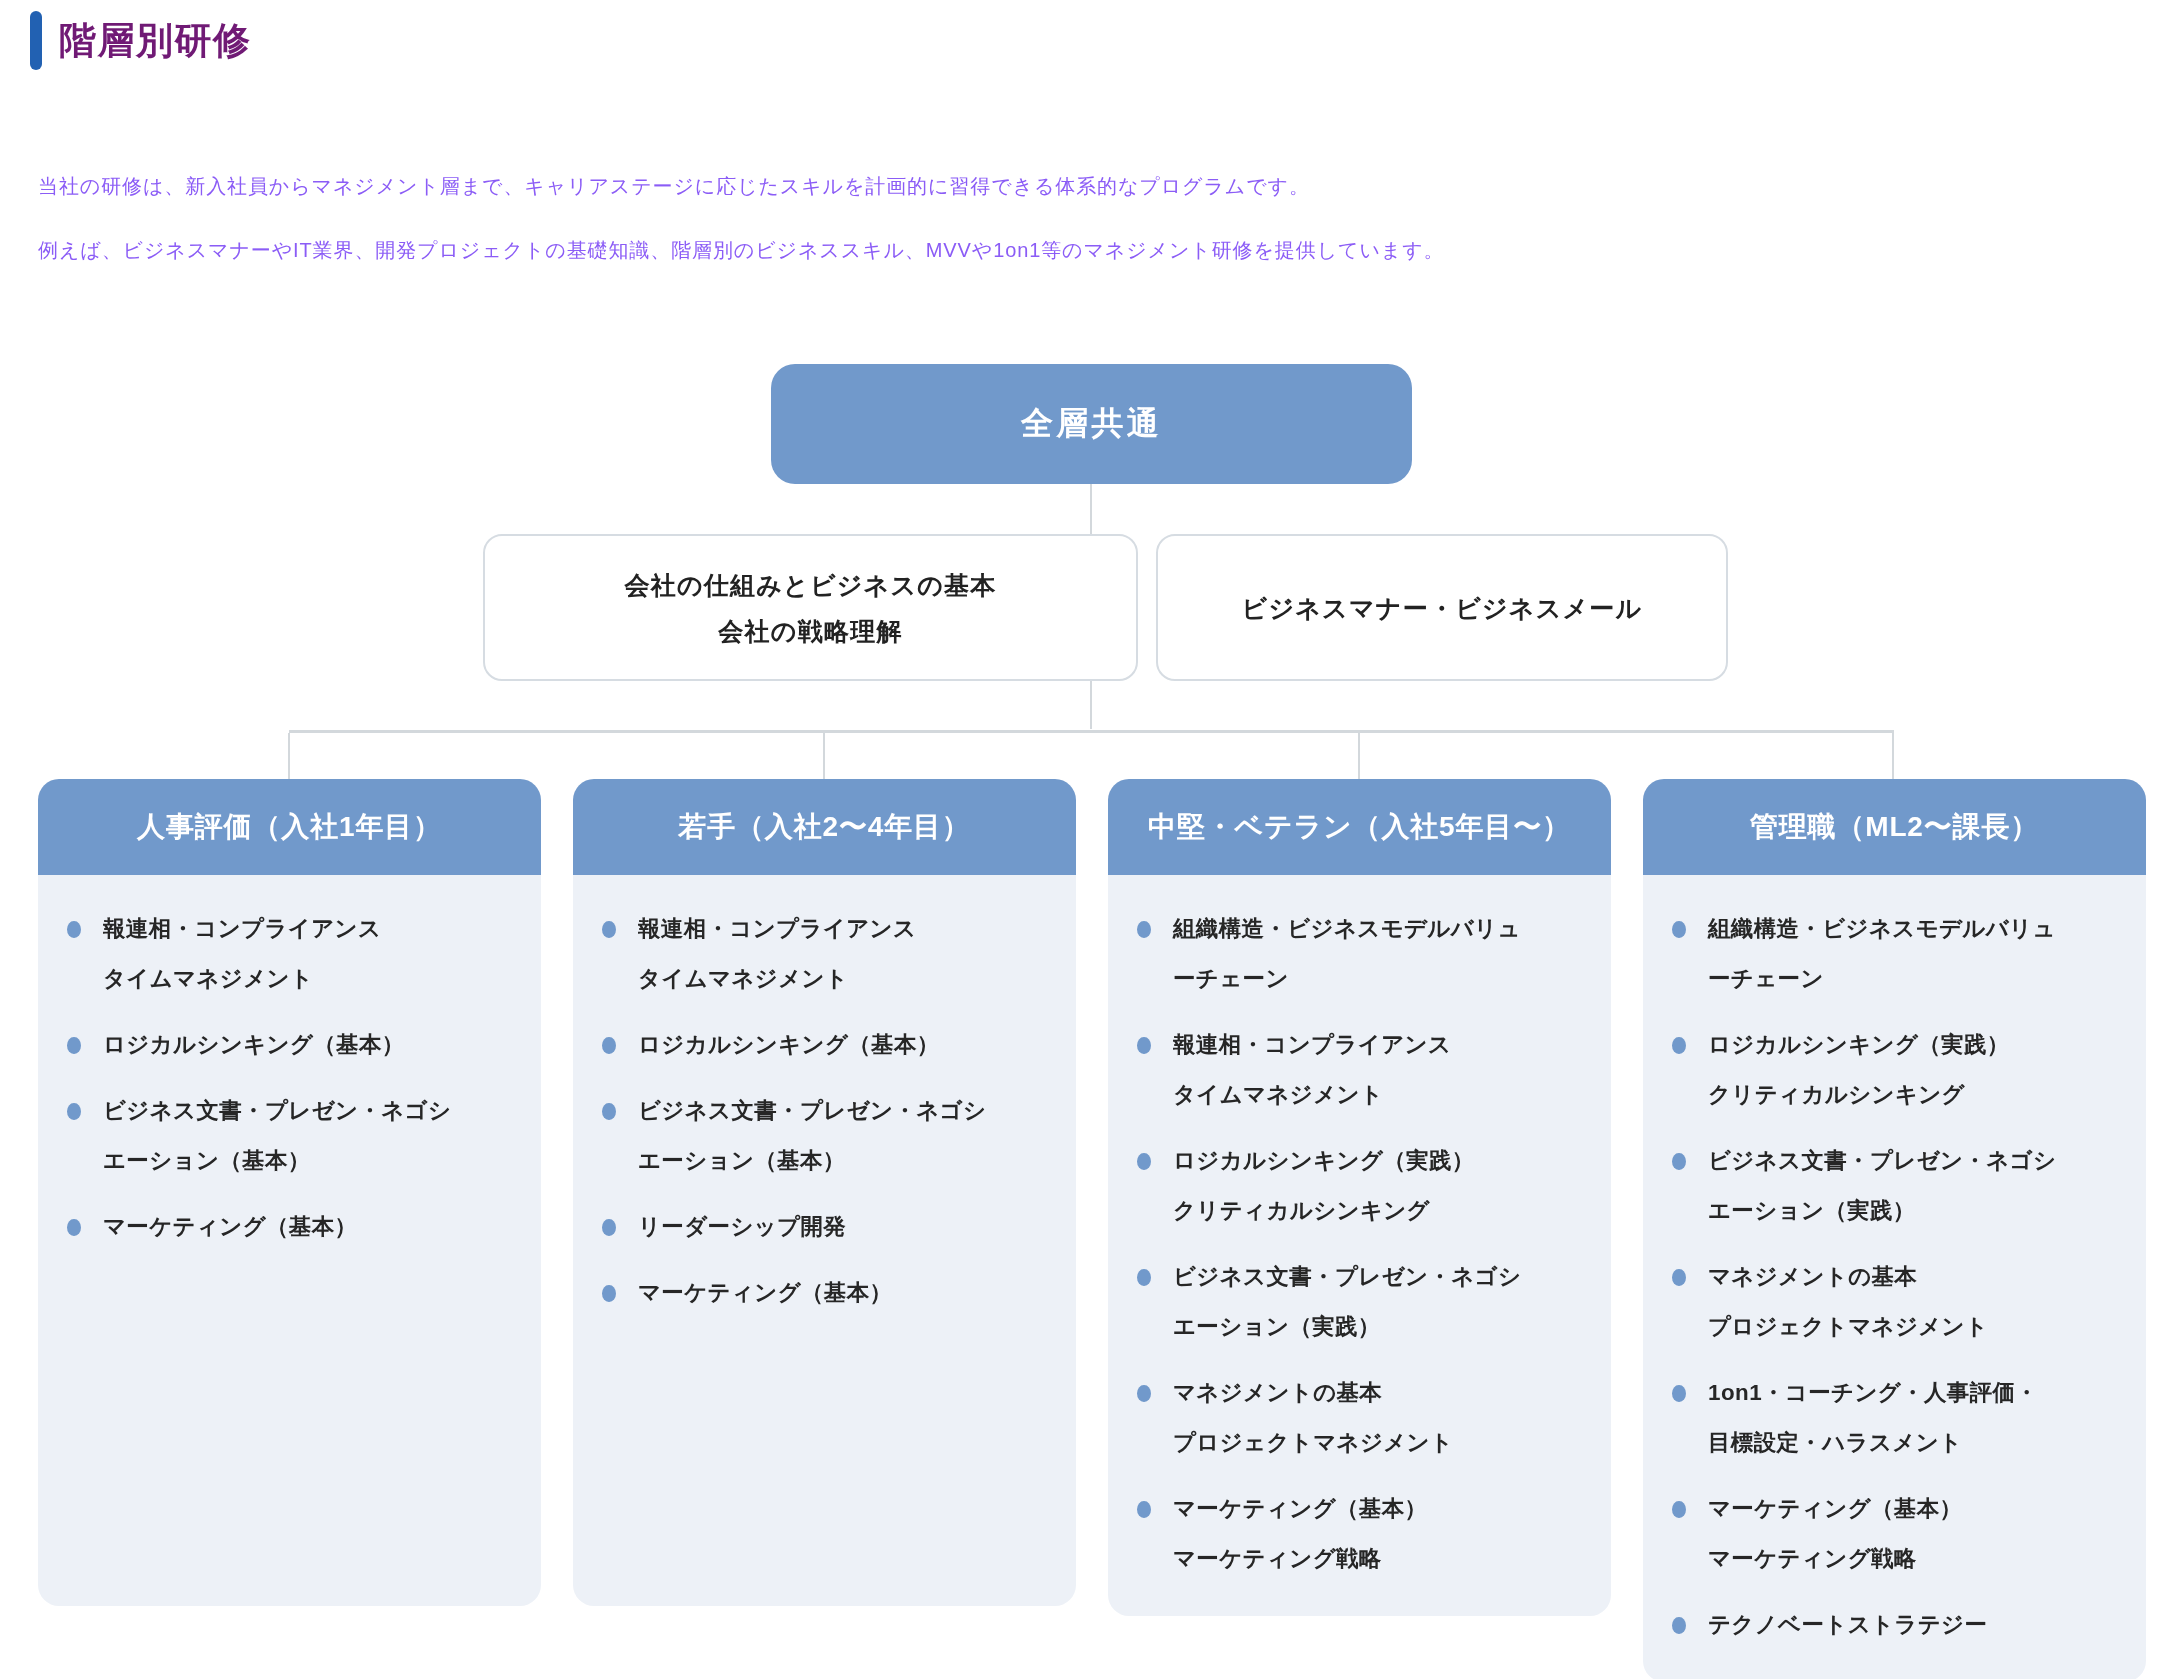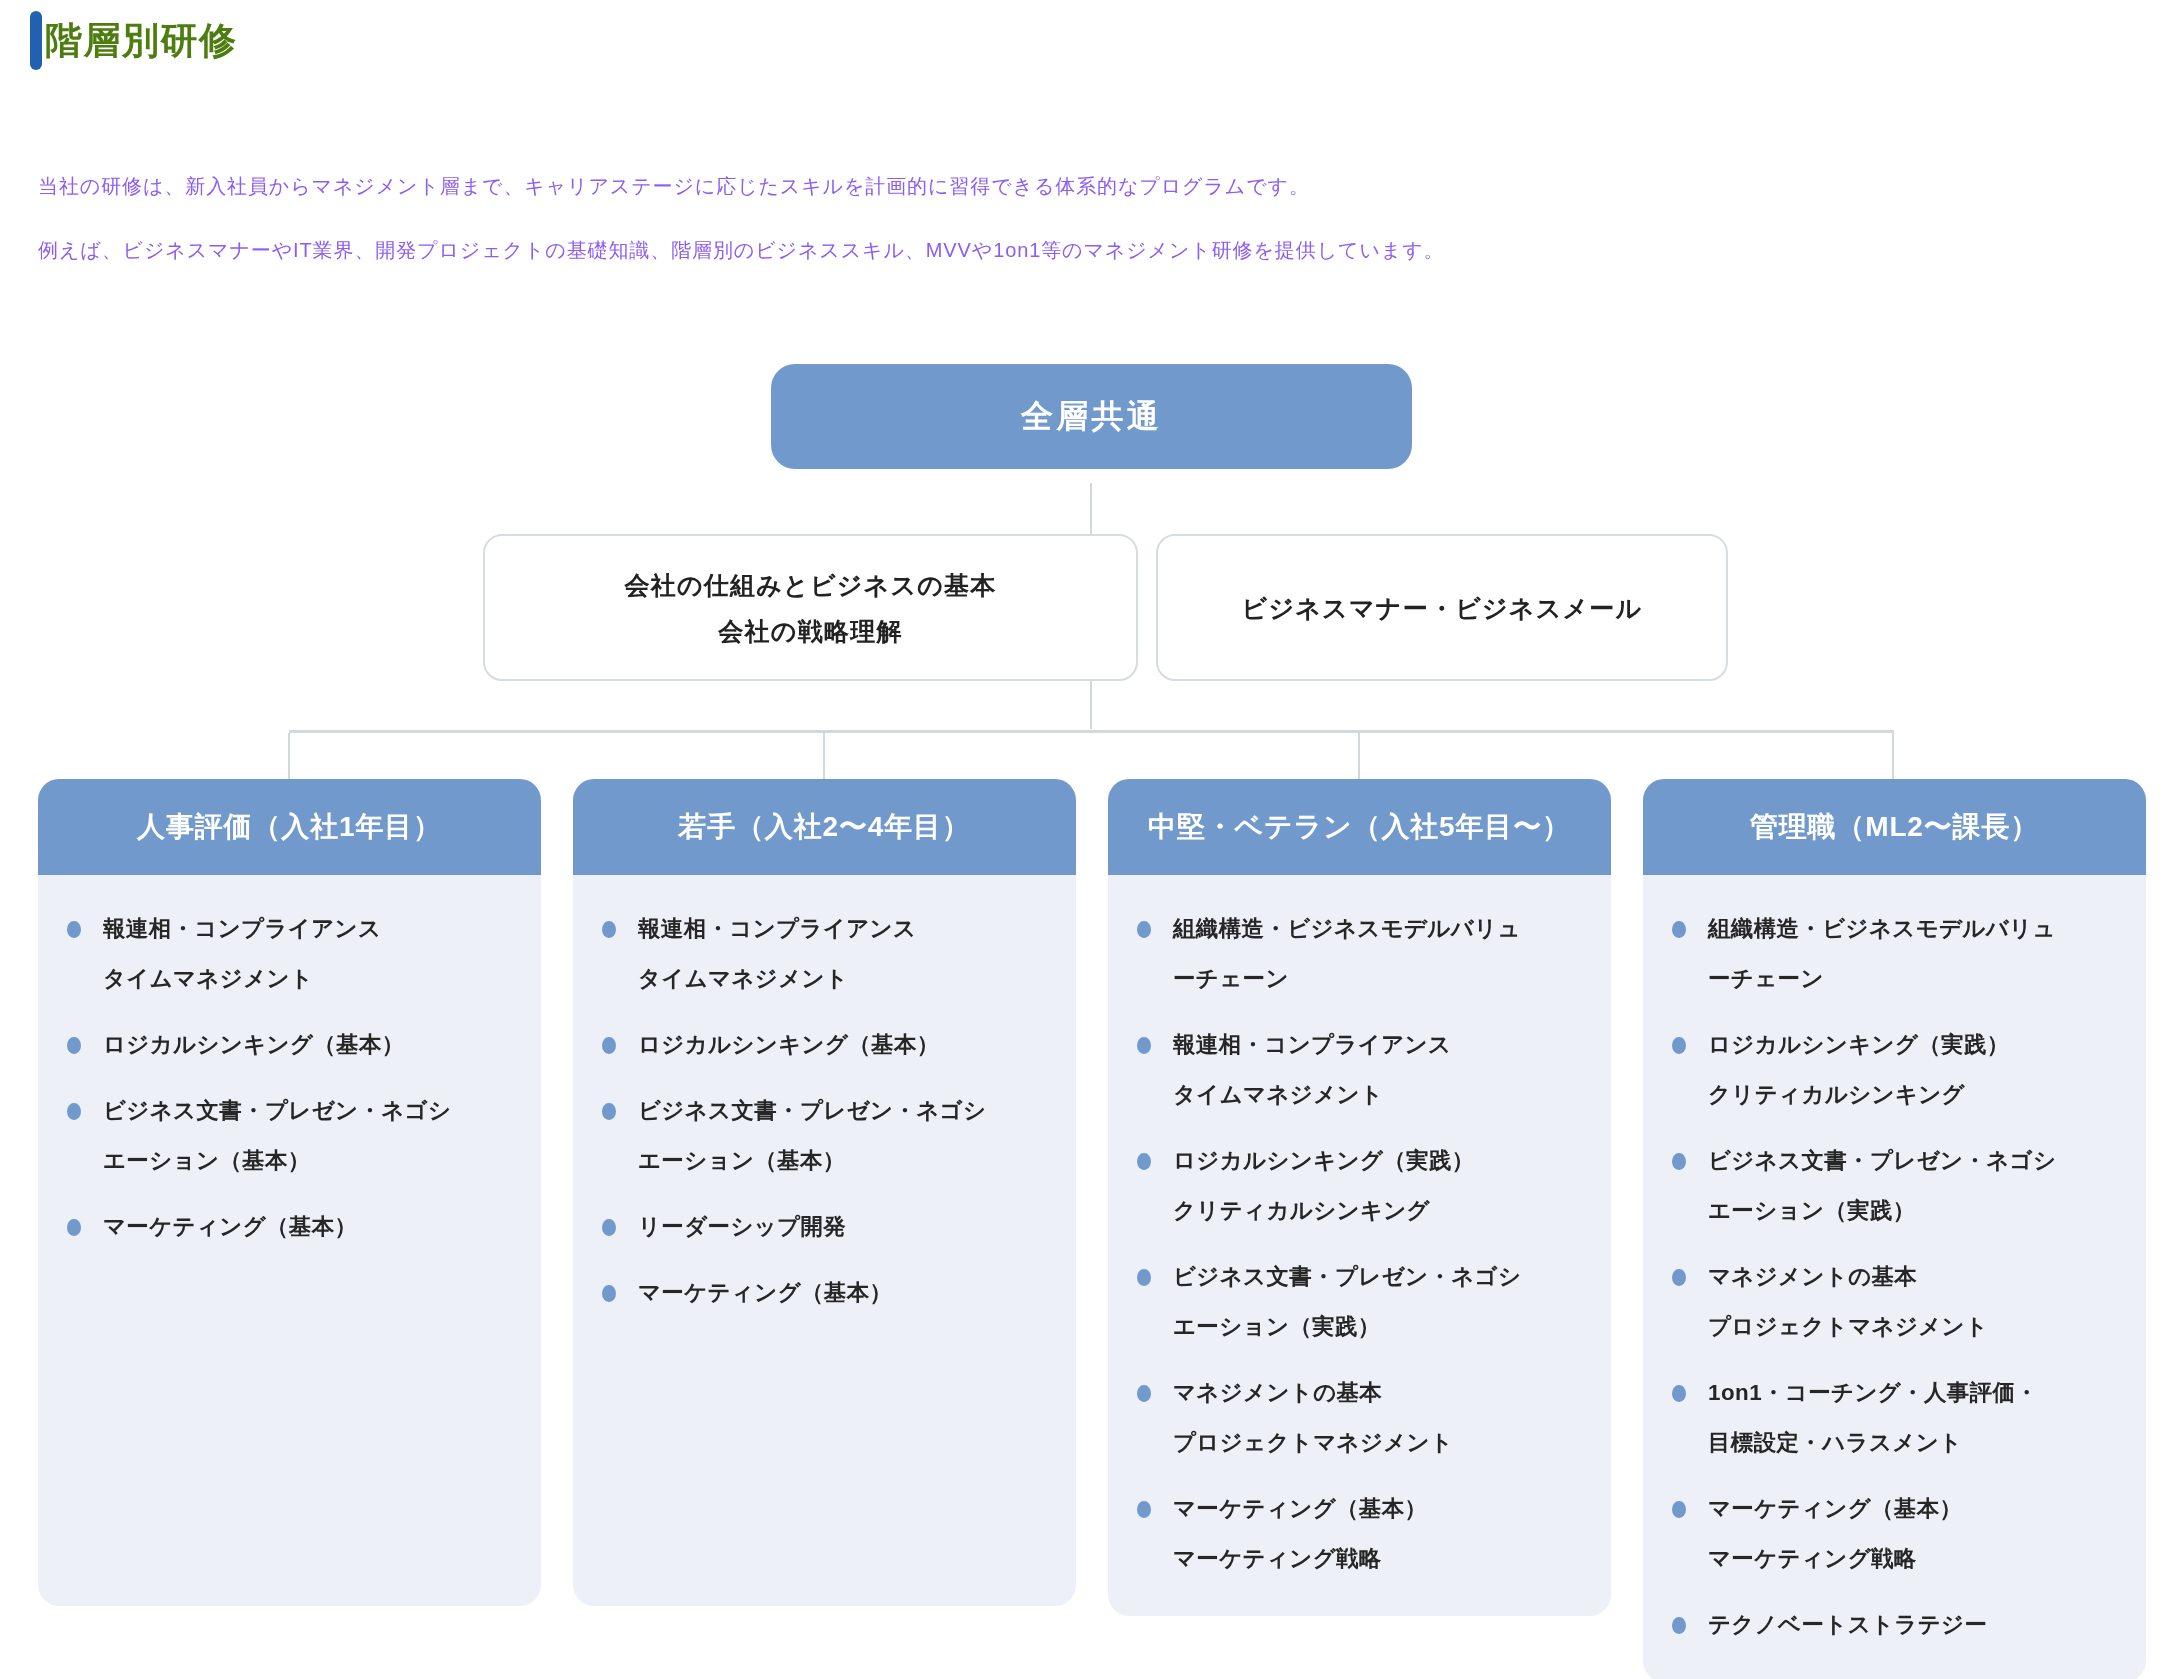--- a/index.html
+++ b/index.html
@@ -7,31 +7,31 @@
   body{
     width:2183px;height:1680px;position:relative;overflow:hidden;
     font-family:"Liberation Sans","DejaVu Sans",sans-serif;
     -webkit-font-smoothing:antialiased;
   }
   .page{position:relative;width:2183px;height:1680px;background:#ffffff;}
 
   
   .heading{position:absolute;left:30px;top:11.2px;display:flex;align-items:center;}
   .heading-bar{width:12px;height:59px;border-radius:6.4px;background:#2261B2;flex-shrink:0;}
-  .heading-text{margin-left:3px;font-size:37px;font-weight:700;color:#4d7c0f;letter-spacing:0.04em;}
+  .heading-text{margin-left:17px;font-size:37px;font-weight:700;color:#701a75;letter-spacing:0.04em;}
 
   
   .intro{position:absolute;left:30px;top:150px;width:2126px;}
   .intro p{margin:8px;font-size:20px;line-height:56px;color:#8b5cf6;letter-spacing:0.045em;}
 
   
   .diagram{position:absolute;left:0;top:0;width:2183px;height:1680px;}
 
   .root-node{
-    position:absolute;left:771px;top:364px;width:641px;height:105px;
+    position:absolute;left:771px;top:364px;width:641px;height:120px;
     background:#7199CB;border-radius:24px;
     display:flex;align-items:center;justify-content:center;
     color:#ffffff;font-size:32px;font-weight:700;letter-spacing:0.1em;
   }
 
   .connector{position:absolute;background:#D3D8DC;}
   .conn-stem{left:1090px;top:483px;width:2.4px;height:246px;}
   .conn-horizontal{left:289px;top:730px;width:1605px;height:3.2px;}
   .conn-drop{width:2.4px;top:733px;height:46px;}
 

